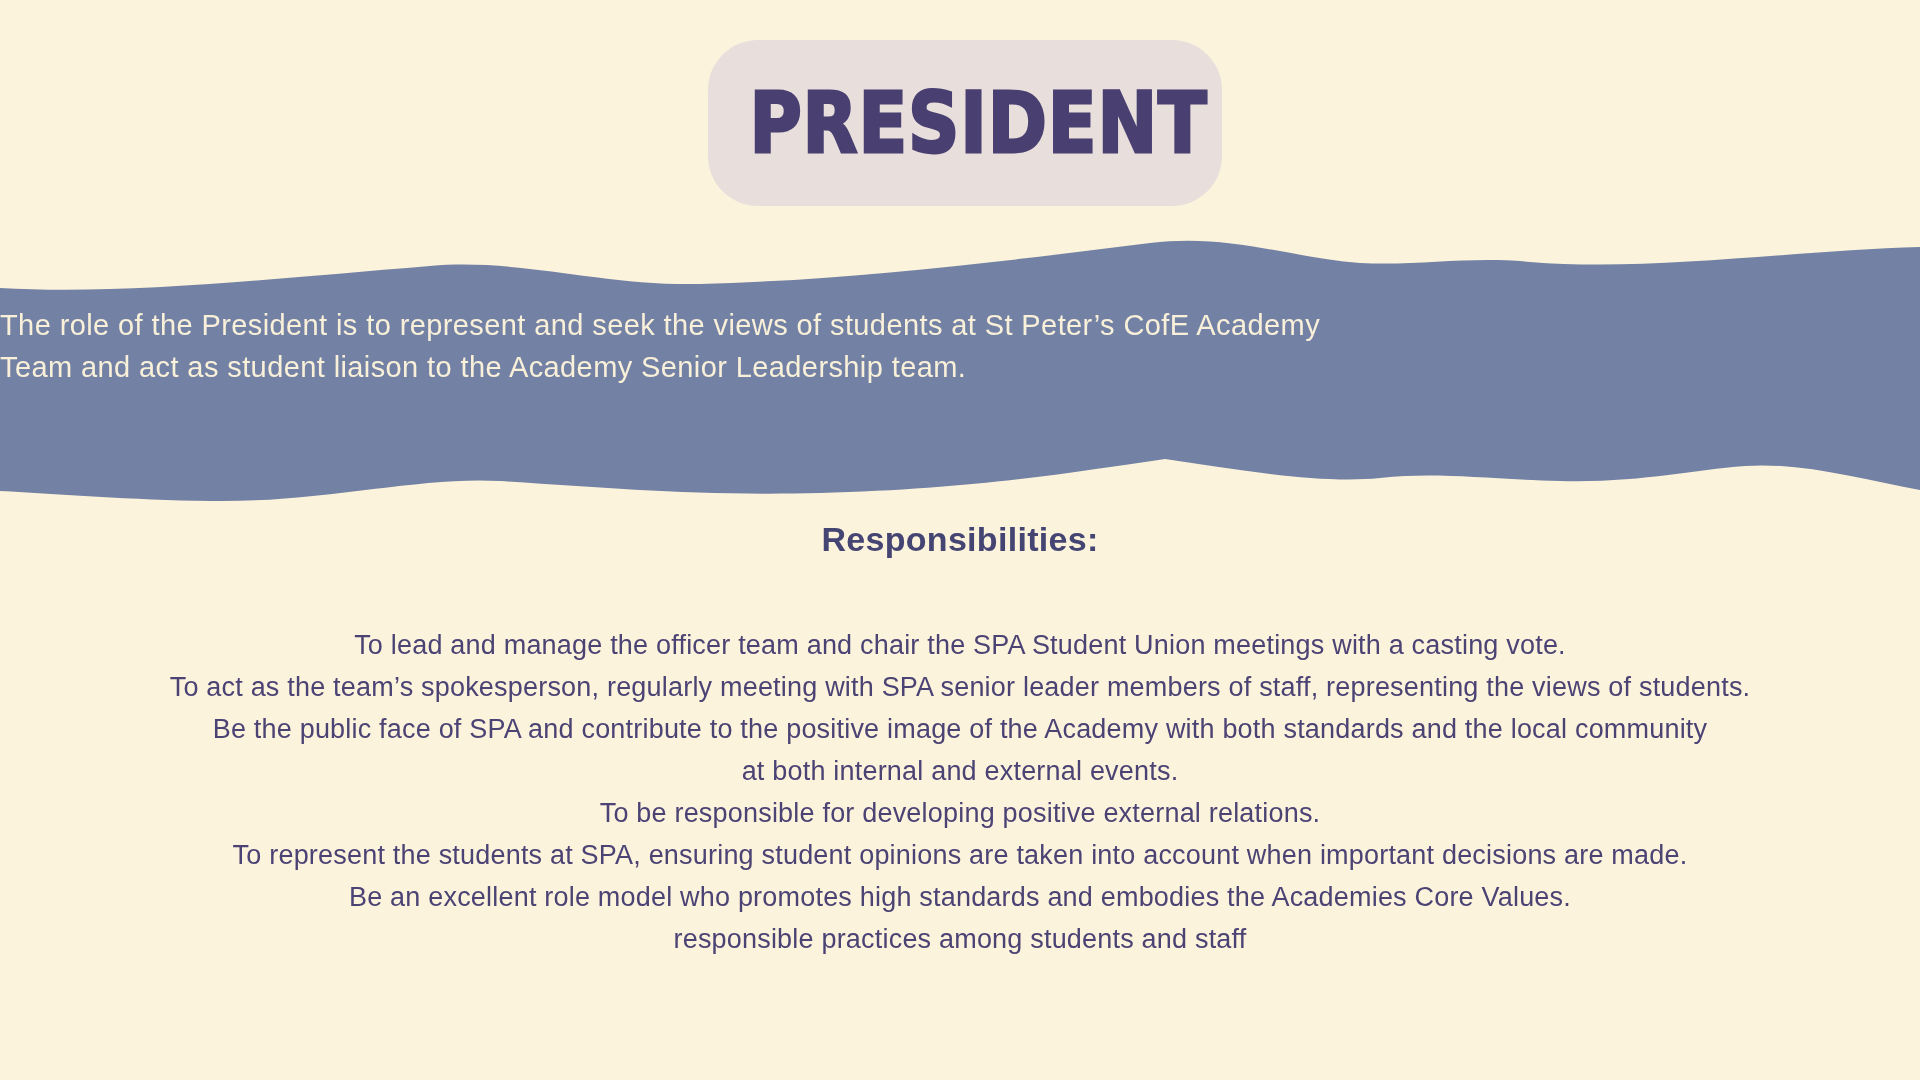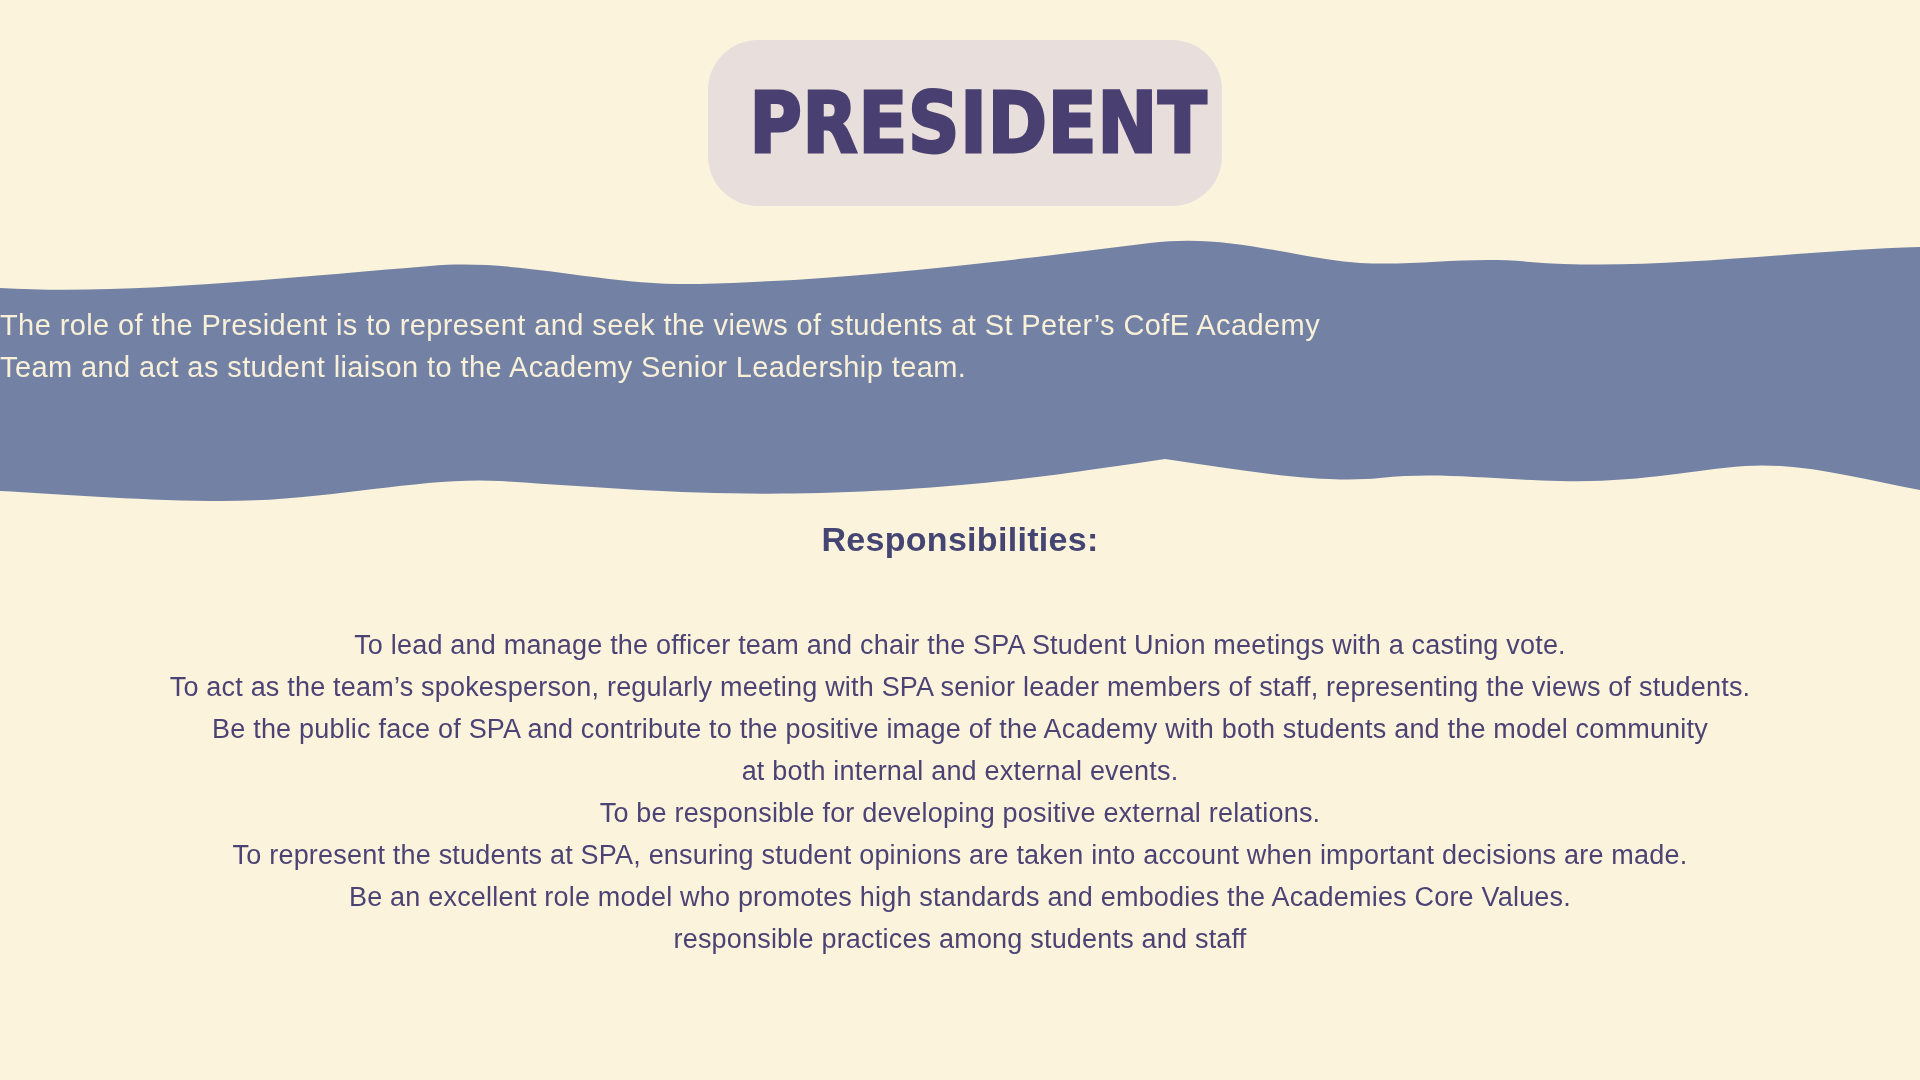--- a/index.html
+++ b/index.html
@@ -89,21 +89,21 @@
   <div class="band-text">
     <div>The role of the President is to represent and seek the views of students at St Peter’s CofE Academy</div>
     <div>Team and act as student liaison to the Academy Senior Leadership team.</div>
   </div>
 
   <div class="resp-heading">Responsibilities:</div>
 
   <div class="resp-list">
     <div>To lead and manage the officer team and chair the SPA Student Union meetings with a casting vote.</div>
     <div>To act as the team’s spokesperson, regularly meeting with SPA senior leader members of staff, representing the views of students.</div>
-    <div>Be the public face of SPA and contribute to the positive image of the Academy with both students and the model community</div>
+    <div>Be the public face of SPA and contribute to the positive image of the Academy with both standards and the local community</div>
     <div>at both internal and external events.</div>
     <div>To be responsible for developing positive external relations.</div>
     <div>To represent the students at SPA, ensuring student opinions are taken into account when important decisions are made.</div>
     <div>Be an excellent role model who promotes high standards and embodies the Academies Core Values.</div>
     <div>responsible practices among students and staff</div>
   </div>
 
 </div>
 
 </body></html>

